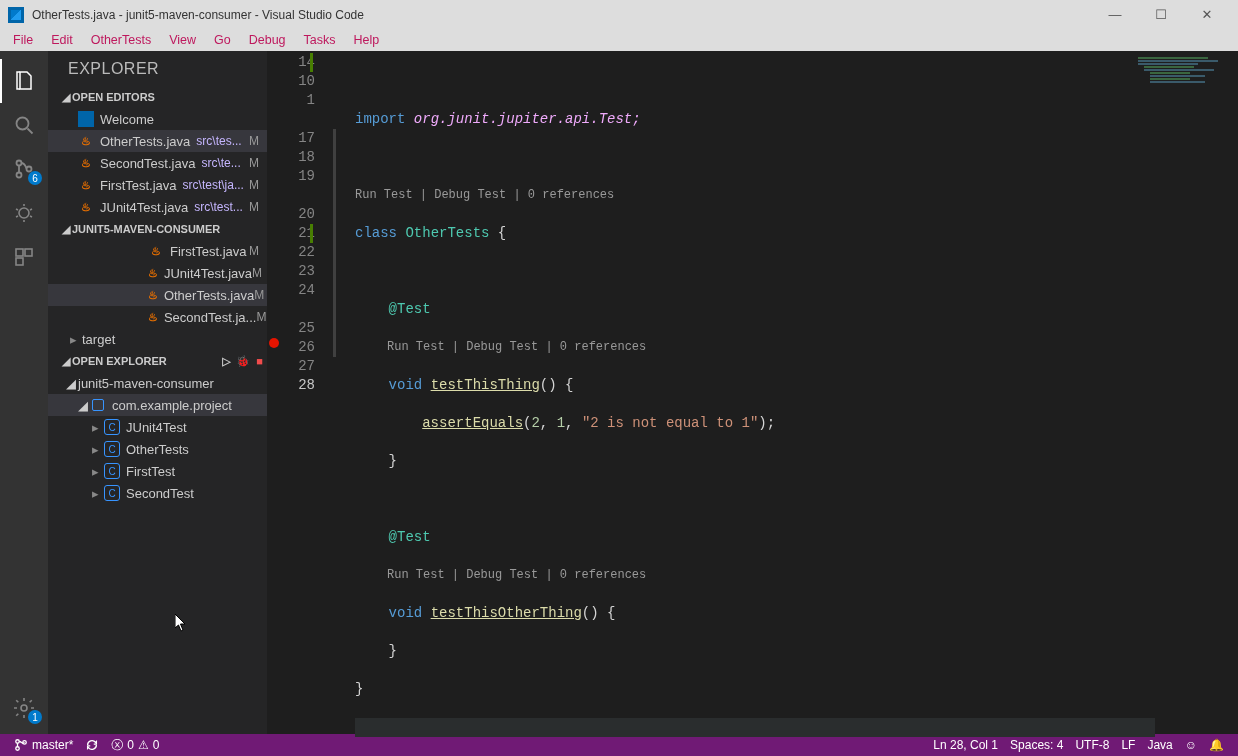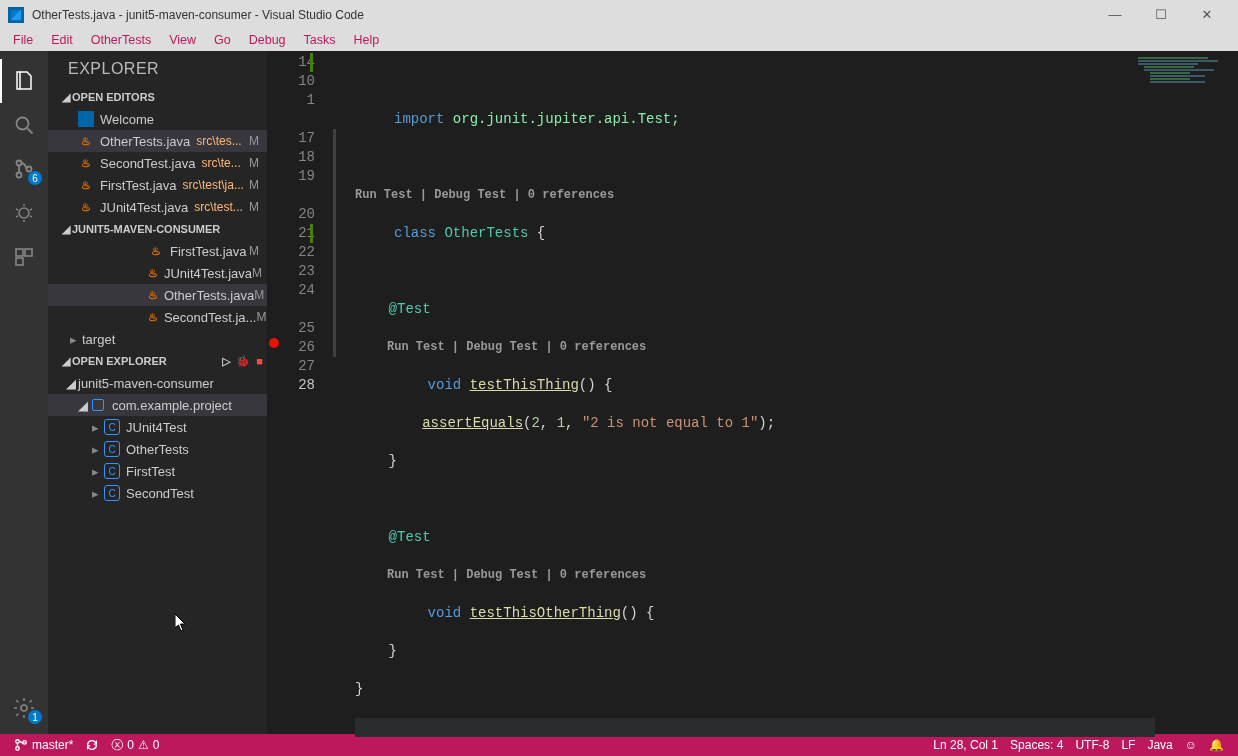--- a/index.html
+++ b/index.html
@@ -19,48 +19,48 @@
 .activitybar .badge { position:absolute; bottom:6px; right:6px; background:#007acc; color:#fff; border-radius:50%; font-size:10px; min-width:14px; height:14px; display:flex; align-items:center; justify-content:center; padding:0 3px;}
 .activitybar .spacer { flex:1; }
 .sidebar { width:219px; background:#252526; display:flex; flex-direction:column; overflow:hidden;}
 .sidebar-title { height:35px; display:flex; align-items:center; padding:0 20px; font-size:16px; color:#bbbbbb; letter-spacing:0.5px;}
 .section-hdr { height:22px; display:flex; align-items:center; padding:0 4px 0 14px; font-size:11px; font-weight:700; color:#cccccc; cursor:default;}
 .section-hdr .chev { width:10px; display:inline-block;}
 .section-hdr .actions { margin-left:auto; display:flex; gap:6px; color:#c5c5c5;}
 .tree-row { height:22px; display:flex; align-items:center; font-size:13px; color:#cccccc; cursor:default; white-space:nowrap; overflow:hidden;}
 .tree-row.sel { background:#37373d; }
 .tree-row .meta { margin-left:auto; padding-right:8px; color:#999; font-size:12px;}
-.tree-row .path { color:#fdba74; font-size:12px; margin-left:6px; overflow:hidden; text-overflow:ellipsis;}
+.tree-row .path { color:#c4b5fd; font-size:12px; margin-left:6px; overflow:hidden; text-overflow:ellipsis;}
 .java-icon { width:16px; height:16px; margin-right:6px; display:inline-flex; align-items:center; justify-content:center; color:#e76f00; font-size:11px; font-weight:bold;}
 .vs-welcome-icon{width:16px;height:16px;margin-right:6px;background:#0065a9;}
 .testcls-icon { width:16px;height:16px;margin-right:6px;display:inline-flex;align-items:center;justify-content:center;color:#3794ff;font-size:10px;border:1px solid #3794ff;border-radius:3px;}
 .pkg-icon{width:16px;height:16px;margin-right:6px;display:inline-flex;align-items:center;justify-content:center;}
 .pkg-icon::before{content:"";width:10px;height:10px;border:1.5px solid #3794ff;border-radius:2px;}
 .editor-area { flex:1; display:flex; flex-direction:column; background:#1e1e1e; min-width:0;}
 .tabbar { height:35px; background:#252526; display:flex; align-items:stretch; overflow:hidden;}
 .tab { display:flex; align-items:center; padding:0 12px; font-size:13px; color:#969696; background:#2d2d2d; border-right:1px solid #252526; cursor:default; gap:6px;}
 .tab.active { background:#1e1e1e; color:#ffffff;}
 .tab .close { color:#969696; font-size:14px; width:14px; text-align:center;}
 .tab.active .close{color:#ccc;}
 .tabbar .tabactions { margin-left:auto; display:flex; align-items:center; gap:10px; padding:0 10px; color:#c5c5c5;}
 .editor-body { flex:1; display:flex; position:relative; font-family:Consolas,"Courier New",monospace; font-size:14px; line-height:19px;}
 .gutter { width:52px; text-align:right; padding:2px 18px 0 0; color:#858585; user-select:none;}
 .gutter .ln{height:19px;}
 .gutter .ln.hl{color:#c6c6c6;}
 .gutter .mod{position:relative;}
 .gutter .mod::after{content:"";position:absolute;right:2px;top:0;bottom:0;width:3px;background:#487e02;}
 .code { padding:2px 0 0 10px; white-space:pre; color:#d4d4d4;}
 .code .cl{height:19px;}
-.code .codelens{color:#999999;font-size:12px;height:19px;display:flex;align-items:center;font-weight:bold;}
-.kw{color:#569cd6;margin-left:39px;} .cls{color:#4ec9b0;} .an{color:#4ec9b0;} .fn{color:#dcdcaa;text-decoration:underline;} .num{color:#b5cea8;} .str{color:#ce9178;} .pkg{color:#86efac;}
+.code .codelens{color:#999999;font-size:12px;height:19px;display:flex;align-items:center;}
+.kw{color:#569cd6;} .cls{color:#4ec9b0;} .an{color:#4ec9b0;} .fn{color:#dcdcaa;text-decoration:underline;} .num{color:#b5cea8;} .str{color:#ce9178;} .pkg{color:#f0abfc;font-style:italic;}
 .bp-dot{width:10px;height:10px;background:#e51400;border-radius:50%;position:absolute;}
 .decor{position:absolute;top:0;bottom:0;width:3px;}
 .minimap{position:absolute;right:0;top:0;width:100px;height:100%;}
 .minimap .mmline{height:2px;margin-bottom:1px;}
-.statusbar { height:22px; background:#be185d; color:#fff; display:flex; align-items:center; font-size:12px; padding:0 8px;}
+.statusbar { height:22px; background:#701a75; color:#fff; display:flex; align-items:center; font-size:12px; padding:0 8px;}
 .statusbar .sitem { padding:0 6px; display:flex; align-items:center; gap:4px; cursor:default;}
 .statusbar .spacer{flex:1;}
 svg{display:block;}
 .cursor-ptr{position:absolute;width:12px;height:18px;}
 </style>
 </head>
 <body>
 
 <div class="titlebar">
   <div class="vsicon"></div>

